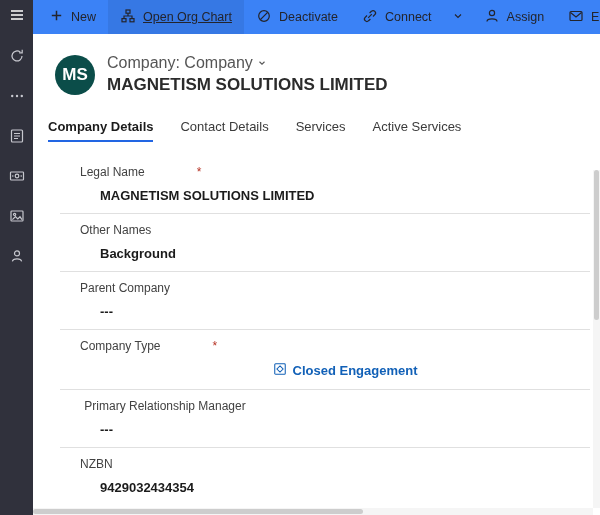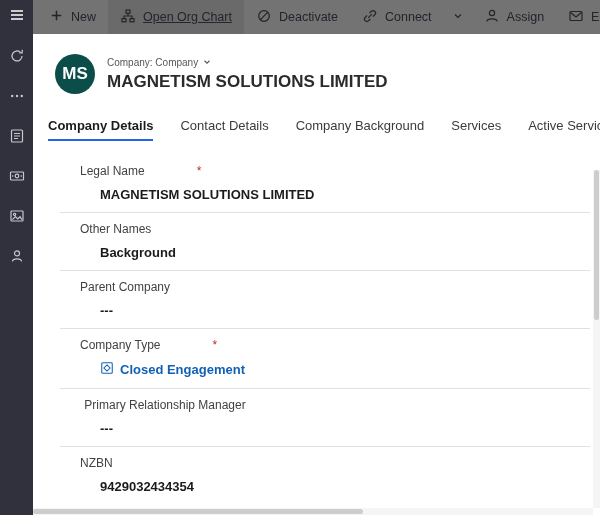--- a/index.html
+++ b/index.html
@@ -8,21 +8,21 @@
     width:600px; height:515px; overflow:hidden; position:relative;
     font-family:"Liberation Sans", sans-serif; background:#fff;
   }
   
   .topbar { position:absolute; top:0; left:0; width:600px; height:34px; display:flex; }
   .hamburger {
     width:33px; height:34px; background:#30313c; color:#fff;
     display:flex; align-items:center; justify-content:center; cursor:pointer; flex:0 0 33px;
   }
   .cmdbar {
-    flex:1; background:#737373; display:flex; align-items:stretch; overflow:hidden;
+    flex:1; background:#3b82f6; display:flex; align-items:stretch; overflow:hidden;
     padding-left:4px;
   }
   .cmd {
     display:flex; align-items:center; gap:7px; padding:0 12px; font-size:12.5px;
     color:#23242c; cursor:pointer; white-space:nowrap;
   }
   .cmd.hovered { background:rgba(0,0,0,0.07);text-decoration:underline; }
   .cmd svg { flex:0 0 auto; }
   .cmd-divider { width:1px; background:rgba(0,0,0,0.22); margin:8px 0; }
   .cmd.chev-only { padding:0 8px; }
@@ -34,40 +34,40 @@
   .sidenav .nav-icon { width:16px; height:16px; cursor:pointer; }
   
   .main { position:absolute; top:34px; left:33px; right:0; bottom:0; background:#fff; overflow:hidden; }
   .record-header { display:flex; align-items:center; padding:20px 0 0 22px; }
   .avatar {
     width:40px; height:40px; border-radius:50%; background:#0b4d49; color:#fff;
     font-size:17px; font-weight:700; display:flex; align-items:center; justify-content:center;
     flex:0 0 40px;
   }
   .header-text { margin-left:12px; }
-  .record-type { font-size:10px; color:#555; display:flex; align-items:center; gap:4px; cursor:pointer; }
+  .record-type { font-size:16px; color:#555; display:flex; align-items:center; gap:4px; cursor:pointer; }
   .record-title { font-size:17px; font-weight:600; color:#2b2b2b; margin-top:3px; }
   
   .tabs { display:flex; gap:27px; margin:24px 0 0 15px; font-size:13px; color:#3b3b3b; white-space:nowrap; }
   .tab { position:relative; padding-bottom:8px; cursor:pointer; }
   .tab.active { font-weight:700; color:#1b1b1b; }
   .tab.active::after {
     content:""; position:absolute; left:0; right:0; bottom:0; height:2.5px; background:#2266e3;
   }
   
   .form { margin:14px 10px 0 27px; }
   .field { border-bottom:1px solid #e0e0e0; padding:9px 0 10px 0; }
   .field:last-child { border-bottom:none; }
   .field-label { font-size:12px; color:#424242; padding-left:20px; line-height:15px; }
   .field-label .req { color:#b63325; margin-left:52px; font-size:12px; }
   .field-label.wrap { max-width:190px;text-align:center; }
   .field-value { font-size:13px; font-weight:600; color:#1b1b1b; padding-left:40px; margin-top:8px; cursor:text; }
   .lookup-value {
     display:flex; align-items:center; gap:6px; padding-left:40px; margin-top:8px;
-    font-size:13px; font-weight:600; color:#1160b7; cursor:pointer;
+    font-size:13px; font-weight:600; color:#1160b7; cursor:pointer;justify-content:center;
   }
   
   .vscroll { position:absolute; top:136px; right:0; bottom:7px; width:7px; background:#f5f5f5; }
   .vscroll .thumb { position:absolute; top:0; left:1px; width:5px; height:150px; background:#cdcdcd; border-radius:3px; }
   .hscroll { position:absolute; left:0; right:7px; bottom:0; height:7px; background:#f5f5f5; }
   .hscroll .thumb { position:absolute; left:0; top:1px; height:5px; width:330px; background:#cdcdcd; border-radius:3px; }
 </style>
 </head>
 <body>
 
@@ -202,21 +202,20 @@
             </svg>
         </span>
       </div>
       <div class="record-title">MAGNETISM SOLUTIONS LIMITED</div>
     </div>
   </div>
 
   <div class="tabs">
     <div class="tab active">Company Details</div>
     <div class="tab">Contact Details</div>
-    <div class="tab">Company Background</div>
     <div class="tab">Services</div>
     <div class="tab">Active Services</div>
 
   </div>
 
   <div class="form">
 
     <div class="field">
       <div class="field-label">
         <span>Legal Name</span><span class="req">*</span>

